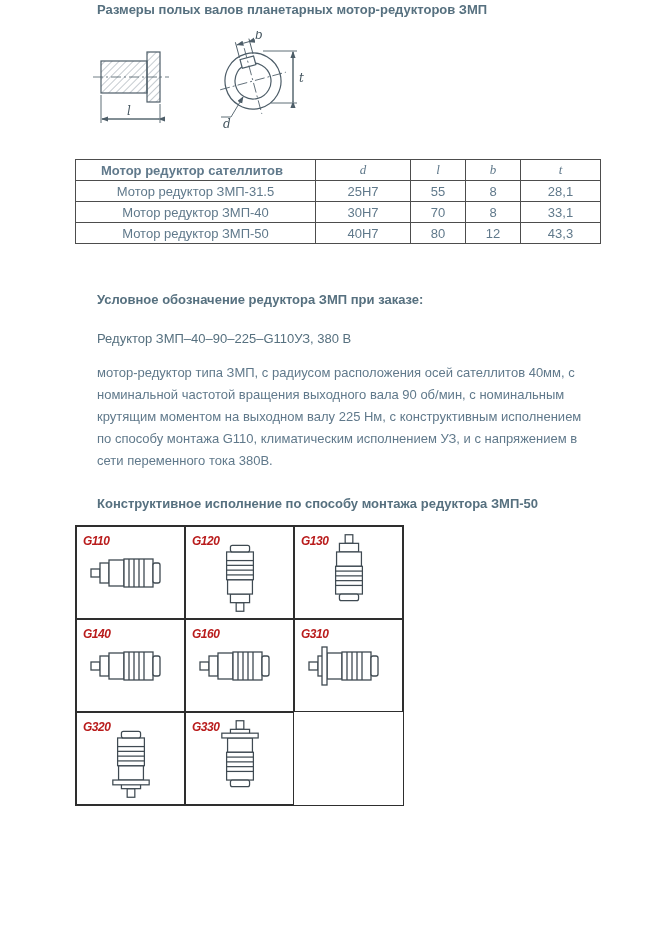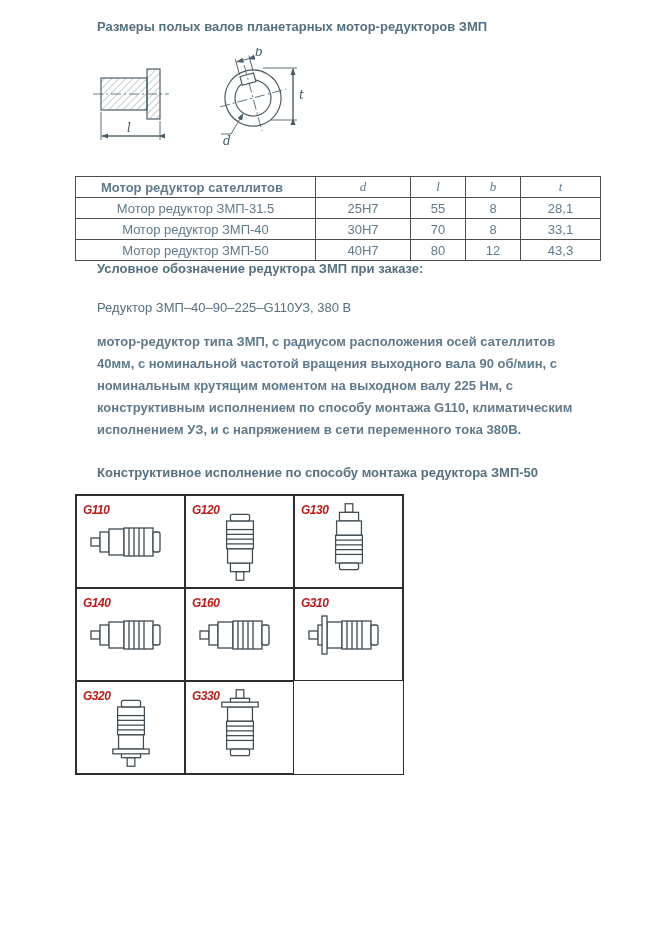--- a/index.html
+++ b/index.html
@@ -1,40 +1,40 @@
 <!DOCTYPE html>
 <html><head>
 <meta charset="utf-8">
 <style>
   * { margin:0; padding:0; box-sizing:border-box; }
   html,body { background:#ffffff; }
   .page {
     width:670px; height:948px; background:#ffffff; overflow:hidden;
     font-family:"Liberation Sans", sans-serif; font-size:13px;
-    color:#60798b; padding:19px 60px 0 75px; position:relative;
+    color:#60798b; padding:2px 60px 0 75px; position:relative;
   }
   .indent { margin-left:22px; }
   .heading { font-weight:bold; color:#56707f; font-size:13px; }
   .page-title { font-weight:bold; color:#56707f; font-size:13px; }
 
   
   .shaft-drawing { margin:14px 0 0 10px; display:block; }
 
   
   .dims-table { border-collapse:collapse; width:525px; margin-top:16px; table-layout:fixed; }
   .dims-table td, .dims-table th {
     border:1px solid #4d4d4d; height:21px; text-align:center;
     font-size:13px; color:#60798b; font-weight:normal; padding:1px 4px;
   }
   .dims-table th.name-col { text-align:left; padding-left:25px; font-weight:bold; }
   .var-italic { font-style:italic; font-family:"Liberation Serif", serif; font-size:13px; }
 
-  .ordering-heading { }
+  .ordering-heading { margin-top:48px; }
   .designation { margin-top:24px; font-weight:normal; color:#56707f; }
-  .desc { margin-top:16px; width:498px; line-height:22px;font-weight:bold; }
+  .desc { margin-top:16px; width:498px; line-height:22px; }
 
   .mounting-heading { margin-top:24px; }
 
   
   .mount-grid {
     margin:14px 0 0 0; width:329px;
     display:grid; grid-template-columns:repeat(3,109px); grid-auto-rows:93px;
     border:1px solid #2e2e2e;
   }
   .gcell {

